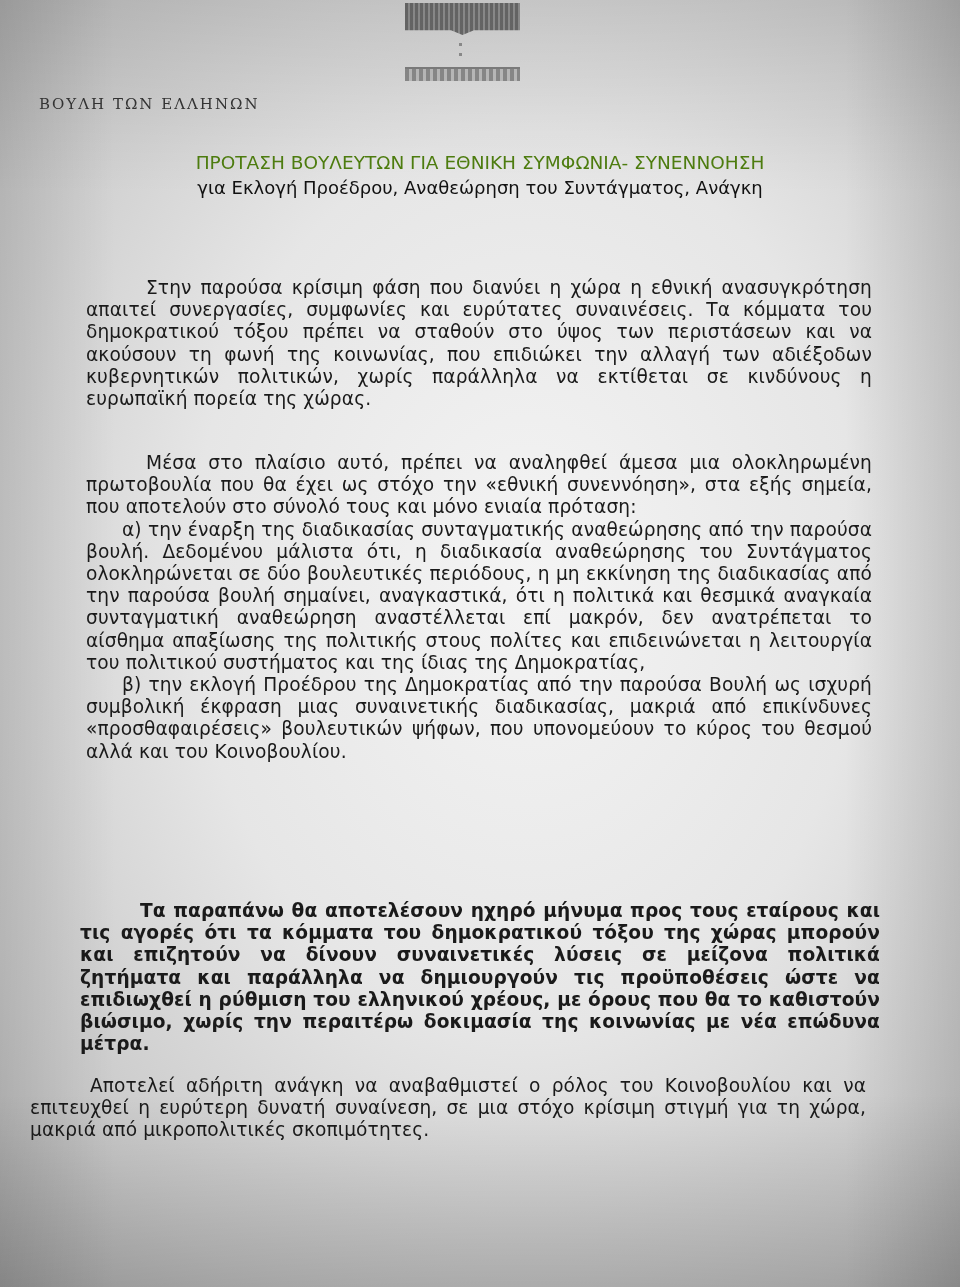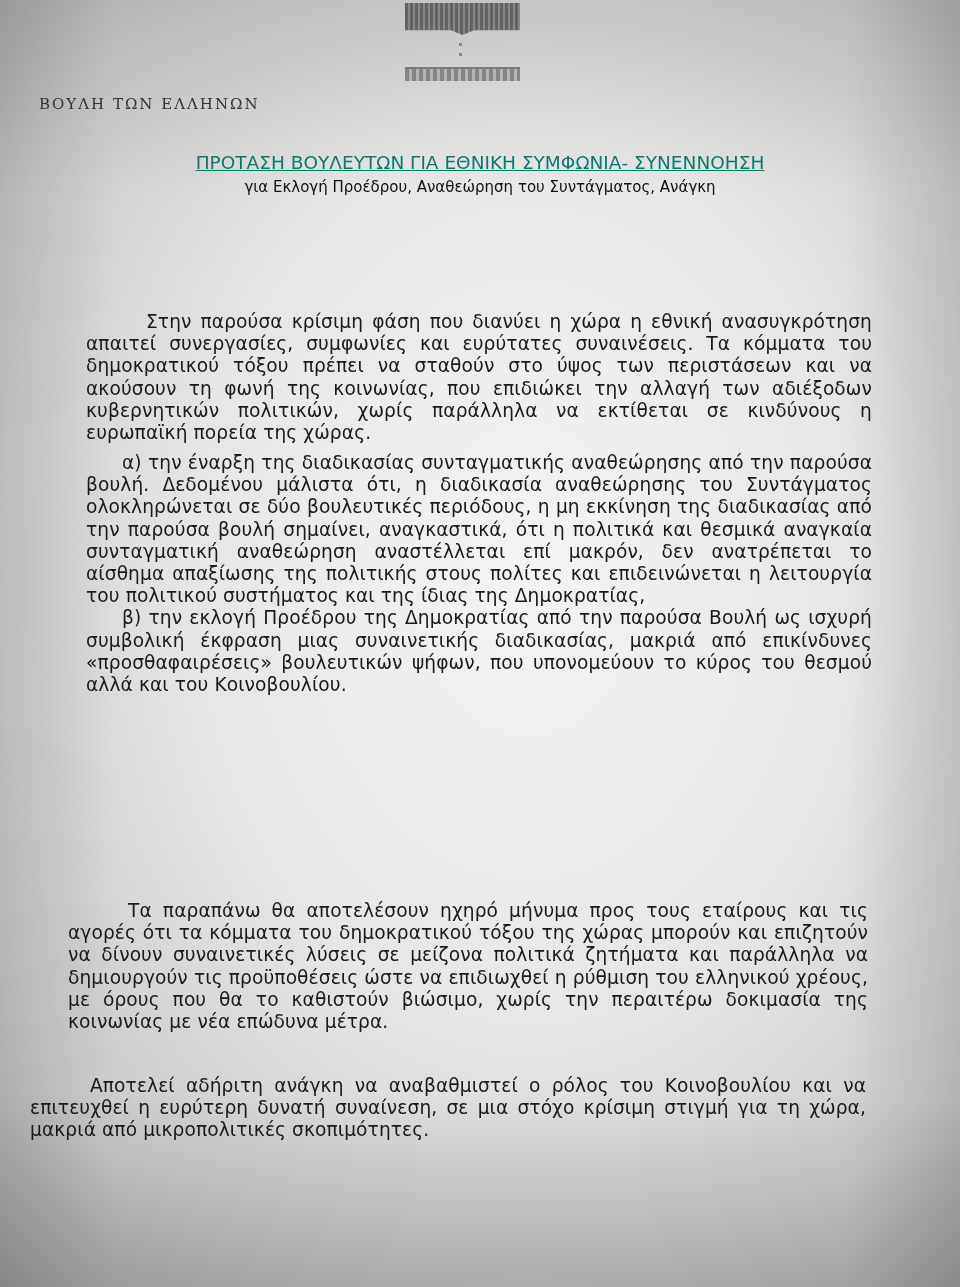--- a/index.html
+++ b/index.html
@@ -29,32 +29,32 @@
       position: absolute; left: 0; top: 64px; width: 115px; height: 12px;
       border-top: 2px solid #555;
       background: repeating-linear-gradient(90deg, #666 0 4px, #aaa 4px 7px);
       opacity: 0.7;
     }
     .institution {
       position: absolute; left: 0; width: 960px; top: 95px; text-align: left;
       font-family: "DejaVu Serif", serif; font-size: 15px; letter-spacing: 2px; color: #333; padding-left: 39px;
     }
     .title-block { position: absolute; left: 0; top: 150px; width: 960px; text-align: center; }
-    .title-main { font-size: 18.5px; line-height: 25px; color: #0f766e; text-decoration: underline; }
-    .title-sub { font-size: 15px; line-height: 25px; color: #111; }
+    .title-main { font-size: 18.5px; line-height: 25px; color: #4d7c0f; }
+    .title-sub { font-size: 18px; line-height: 25px; color: #111; }
     .body-text {
       position: absolute; left: 86px; width: 786px;
       font-size: 18.6px; line-height: 22.2px; text-align: justify; color: #1a1a1a;
       letter-spacing: 0.1px;
     }
     .indent { text-indent: 60px; }
     .item-indent { text-indent: 36px; }
-    .p1 { top: 277px; margin-top: 34px; }
+    .p1 { top: 277px; }
     .p2 { top: 452px; }
-    .p3 { top: 900px; left: 68px; width: 800px; }
+    .p3 { top: 900px; left: 80px; width: 800px; font-weight: bold; }
     .p4 { top: 1075px; left: 30px; width: 836px; }
     p { margin: 0; }
   </style>
 </head>
 <body>
 
 <div class="page-shade"></div>
 
 <div class="emblem">
   <div class="roof"></div>
@@ -66,20 +66,21 @@
 <div class="institution">ΒΟΥΛΗ ΤΩΝ ΕΛΛΗΝΩΝ</div>
 
 <div class="title-block">
   <div class="title-main">ΠΡΟΤΑΣΗ ΒΟΥΛΕΥΤΩΝ ΓΙΑ ΕΘΝΙΚΗ ΣΥΜΦΩΝΙΑ- ΣΥΝΕΝΝΟΗΣΗ</div>
   <div class="title-sub">για Εκλογή Προέδρου, Αναθεώρηση του Συντάγματος, Ανάγκη</div>
 </div>
 
 <p class="body-text p1 indent">Στην παρούσα κρίσιμη φάση που διανύει η χώρα η εθνική ανασυγκρότηση απαιτεί συνεργασίες, συμφωνίες και ευρύτατες συναινέσεις. Τα κόμματα του δημοκρατικού τόξου πρέπει να σταθούν στο ύψος των περιστάσεων και να ακούσουν τη φωνή της κοινωνίας, που επιδιώκει την αλλαγή των αδιέξοδων κυβερνητικών πολιτικών, χωρίς παράλληλα να εκτίθεται σε κινδύνους η ευρωπαϊκή πορεία της χώρας.</p>
 
 <div class="body-text p2">
+  <p class="indent">Μέσα στο πλαίσιο αυτό, πρέπει να αναληφθεί άμεσα μια ολοκληρωμένη πρωτοβουλία που θα έχει ως στόχο την «εθνική συνεννόηση», στα εξής σημεία, που αποτελούν στο σύνολό τους και μόνο ενιαία πρόταση:</p>
   <p class="item-indent">
     <span>α)</span>
     <span>την έναρξη της διαδικασίας συνταγματικής αναθεώρησης από την παρούσα βουλή. Δεδομένου μάλιστα ότι, η διαδικασία αναθεώρησης του Συντάγματος ολοκληρώνεται σε δύο βουλευτικές περιόδους, η μη εκκίνηση της διαδικασίας από την παρούσα βουλή σημαίνει, αναγκαστικά, ότι η πολιτικά και θεσμικά αναγκαία συνταγματική αναθεώρηση αναστέλλεται επί μακρόν, δεν ανατρέπεται το αίσθημα απαξίωσης της πολιτικής στους πολίτες και επιδεινώνεται η λειτουργία του πολιτικού συστήματος και της ίδιας της Δημοκρατίας,</span>
   </p>
   <p class="item-indent">
     <span>β)</span>
     <span>την εκλογή Προέδρου της Δημοκρατίας από την παρούσα Βουλή ως ισχυρή συμβολική έκφραση μιας συναινετικής διαδικασίας, μακριά από επικίνδυνες «προσθαφαιρέσεις» βουλευτικών ψήφων, που υπονομεύουν το κύρος του θεσμού αλλά και του Κοινοβουλίου.</span>
   </p>
 </div>
 

